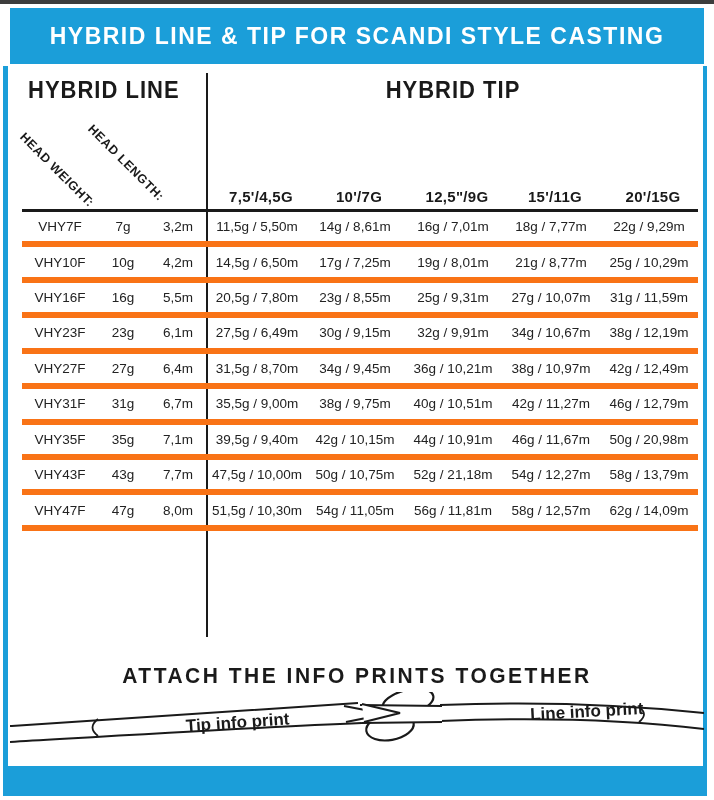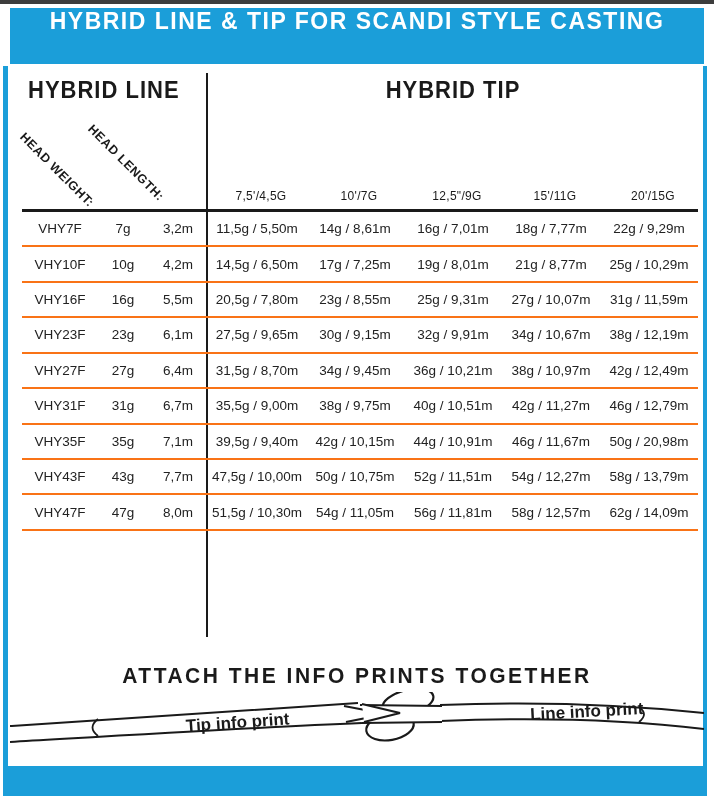--- a/index.html
+++ b/index.html
@@ -3,21 +3,21 @@
 <meta charset="utf-8">
 <style>
   html,body{margin:0;padding:0;background:#fff;}
   .page{
     position:relative;width:714px;height:800px;background:#ffffff;
     font-family:"Liberation Sans",sans-serif;color:#1a1a1a;overflow:hidden;
   }
   .top-edge{position:absolute;left:0;top:0;width:714px;height:4px;background:#3d3d3d;}
   .banner{
     position:absolute;left:10px;top:8px;width:694px;height:56px;background:#1b9ed9;
-    display:flex;align-items:flex-start;justify-content:center;
+    display:flex;align-items:center;justify-content:center;
   }
   .banner-title{
     color:#ffffff;font-weight:bold;font-size:23px;letter-spacing:1.5px;white-space:nowrap;
     transform:scaleY(1.05);
   }
   .side-border{position:absolute;top:66px;width:5px;height:730px;background:#1b9ed9;}
   .side-border.left{left:3px;}
   .side-border.right{left:703px;width:4px;}
   .bottom-band{position:absolute;left:3px;top:766px;width:704px;height:30px;background:#1b9ed9;}
 
@@ -29,32 +29,32 @@
     position:absolute;font-size:12.5px;font-weight:bold;letter-spacing:.6px;white-space:nowrap;
     transform:rotate(45deg);transform-origin:0 0;
   }
   .diag-weight{left:27px;top:130px;}
   .diag-length{left:95px;top:122px;}
 
   .col-headers{
     position:absolute;left:208px;top:184px;width:490px;height:24px;
     display:grid;grid-template-columns:repeat(5,98px);align-items:center;
   }
-  .col-headers span{text-align:center;font-weight:normal;font-size:12px;letter-spacing:.3px;padding-left:8px;}
+  .col-headers span{text-align:center;font-weight:bold;font-size:15px;letter-spacing:.3px;padding-left:8px;}
 
   .header-underline{position:absolute;left:22px;top:209px;width:676px;height:3px;background:#1a1a1a;}
   .v-divider{position:absolute;left:206px;top:73px;width:2px;height:564px;background:#1a1a1a;}
 
   .tbl-body{
     position:absolute;left:22px;top:212px;width:676px;height:425px;
     display:grid;grid-template-rows:repeat(12,1fr);
   }
   .tbl-row{
     display:grid;grid-template-columns:76px 50px 60px repeat(5,98px);
-    align-items:center;border-bottom:2px solid #f97316;box-sizing:border-box;
+    align-items:center;border-bottom:6px solid #f97316;box-sizing:border-box;
   }
   .tbl-row .cell{text-align:center;font-size:13.5px;color:#222;white-space:nowrap;}
 
   .attach-heading{
     position:absolute;left:0;top:664px;width:714px;text-align:center;
     font-weight:bold;font-size:21px;letter-spacing:2.5px;transform:scaleY(1.05);
   }
   .knot-svg{position:absolute;left:10px;top:692px;}
   .knot-svg text{font-family:"Liberation Sans",sans-serif;}
 </style>
@@ -119,21 +119,21 @@
       <div class="cell">20,5g / 7,80m</div>
       <div class="cell">23g / 8,55m</div>
       <div class="cell">25g / 9,31m</div>
       <div class="cell">27g / 10,07m</div>
       <div class="cell">31g / 11,59m</div>
     </div>
       <div class="tbl-row">
       <div class="cell">VHY23F</div>
       <div class="cell">23g</div>
       <div class="cell">6,1m</div>
-      <div class="cell">27,5g / 9,65m</div>
+      <div class="cell">27,5g / 6,49m</div>
       <div class="cell">30g / 9,15m</div>
       <div class="cell">32g / 9,91m</div>
       <div class="cell">34g / 10,67m</div>
       <div class="cell">38g / 12,19m</div>
     </div>
       <div class="tbl-row">
       <div class="cell">VHY27F</div>
       <div class="cell">27g</div>
       <div class="cell">6,4m</div>
       <div class="cell">31,5g / 8,70m</div>
@@ -161,21 +161,21 @@
       <div class="cell">44g / 10,91m</div>
       <div class="cell">46g / 11,67m</div>
       <div class="cell">50g / 20,98m</div>
     </div>
       <div class="tbl-row">
       <div class="cell">VHY43F</div>
       <div class="cell">43g</div>
       <div class="cell">7,7m</div>
       <div class="cell">47,5g / 10,00m</div>
       <div class="cell">50g / 10,75m</div>
-      <div class="cell">52g / 11,51m</div>
+      <div class="cell">52g / 21,18m</div>
       <div class="cell">54g / 12,27m</div>
       <div class="cell">58g / 13,79m</div>
     </div>
       <div class="tbl-row">
       <div class="cell">VHY47F</div>
       <div class="cell">47g</div>
       <div class="cell">8,0m</div>
       <div class="cell">51,5g / 10,30m</div>
       <div class="cell">54g / 11,05m</div>
       <div class="cell">56g / 11,81m</div>

